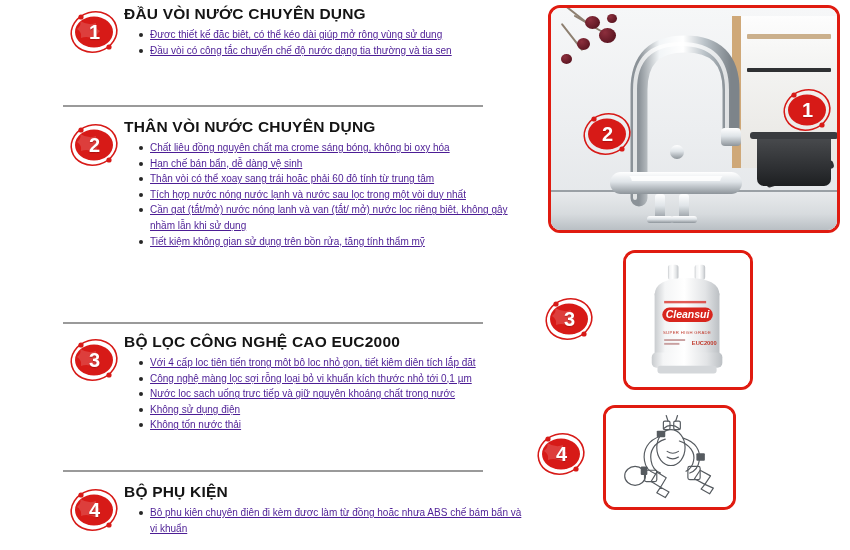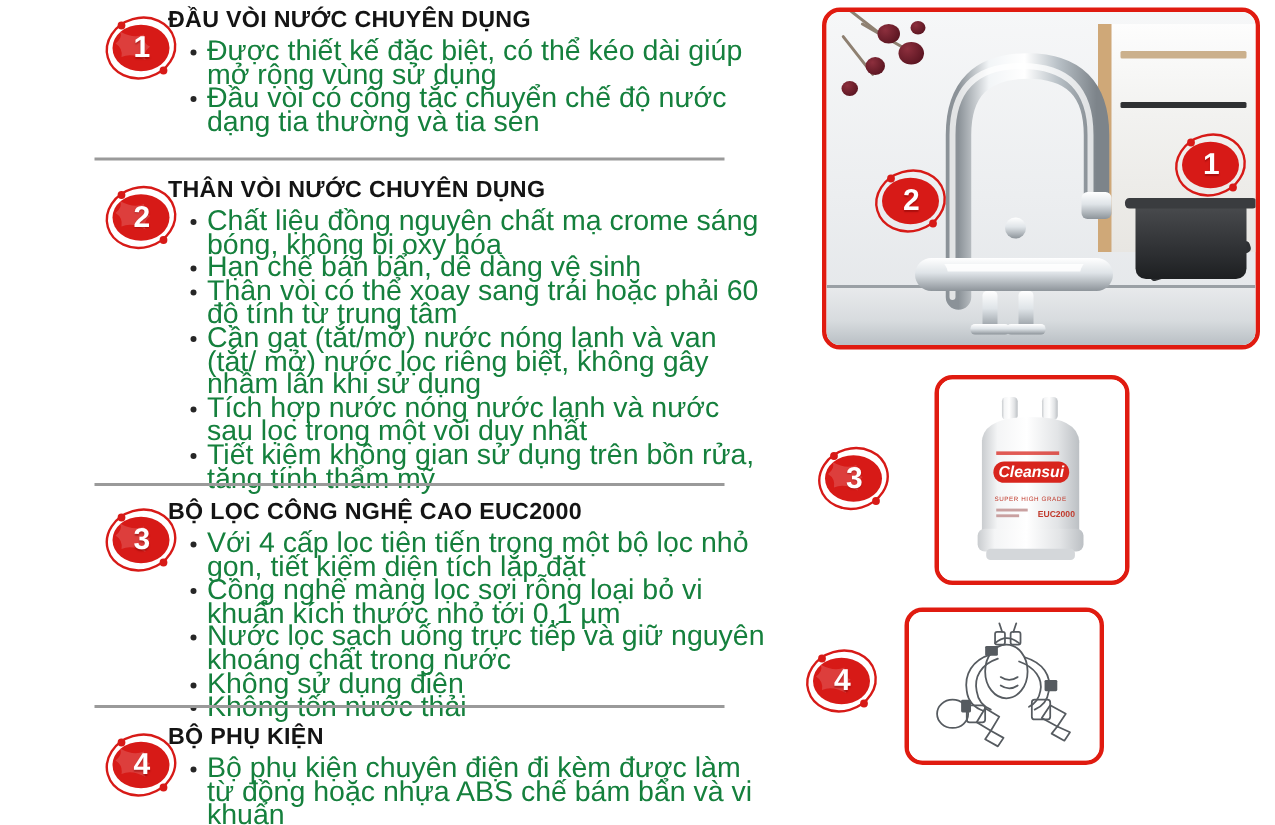--- a/index.html
+++ b/index.html
@@ -62,45 +62,46 @@
     font-family: "Liberation Sans", sans-serif;
     letter-spacing: 0;
     padding-left: 1px;
     box-sizing: border-box;
     text-shadow: 0 1px 1px rgba(120,0,0,.45);
   }
 
   
   .feature-body {
     position: absolute;
-    left: 112px;
+    left: 124px;
     top: 0;
     width: 400px;
   }
   .feature-title {
     font-size: 15.5px;
     font-weight: bold;
     color: #141414;
     letter-spacing: 0.2px;
     line-height: 1.1;
     margin: 0 0 5px 0;
     white-space: nowrap;
   }
   ul.feature-list {
     list-style: none;
     margin: 0;
     padding: 0 0 0 15px;
   }
   ul.feature-list li {
     position: relative;
-    font-size: 19px;
+    font-size: 10px;
     line-height: 15.6px;
-    color: #15803d;
+    color: #4c1d95;
     padding-left: 11px;
     margin-bottom: 0px;
+    text-decoration: underline;
   }
   ul.feature-list li::before {
     content: "";
     position: absolute;
     left: 0;
     top: 6px;
     width: 4px;
     height: 4px;
     border-radius: 50%;
     background: #262626;
@@ -224,22 +225,22 @@
         <path d="M9 21 q5 -4 3 -8 q9 5 16 2 q-1 6 4 8 q-5 4 -3 9 q-9 -5 -16 -2 q1 -6 -4 -9 z" fill="#ffffff" opacity="0.16"></path>
       </svg>
       <div class="badge-num">2</div>
     </div>
     <div class="feature-body">
       <h2 class="feature-title">THÂN VÒI NƯỚC CHUYÊN DỤNG</h2>
       <ul class="feature-list">
         <li>Chất liệu đồng nguyên chất mạ crome sáng bóng, không bị oxy hóa</li>
         <li>Hạn chế bán bẩn, dễ dàng vệ sinh</li>
         <li>Thân vòi có thể xoay sang trái hoặc phải 60 độ tính từ trung tâm</li>
+        <li>Tích hợp nước nóng nước lạnh và nước sau lọc trong một vòi duy nhất</li>
         <li>Cần gạt (tắt/mở) nước nóng lạnh và van (tắt/ mở) nước lọc riêng biệt, không gây nhầm lẫn khi sử dụng</li>
-        <li>Tích hợp nước nóng nước lạnh và nước sau lọc trong một vòi duy nhất</li>
         <li>Tiết kiệm không gian sử dụng trên bồn rửa, tăng tính thẩm mỹ</li>
       </ul>
     </div>
   </div>
 
   <div class="divider" style="top:322px;"></div>
 
   <div class="feature-section" style="top:333px;">
     <div class="badge" style="left:68px; top:3px;">
       <svg viewBox="0 0 52 48" xmlns="http://www.w3.org/2000/svg" aria-hidden="true">

